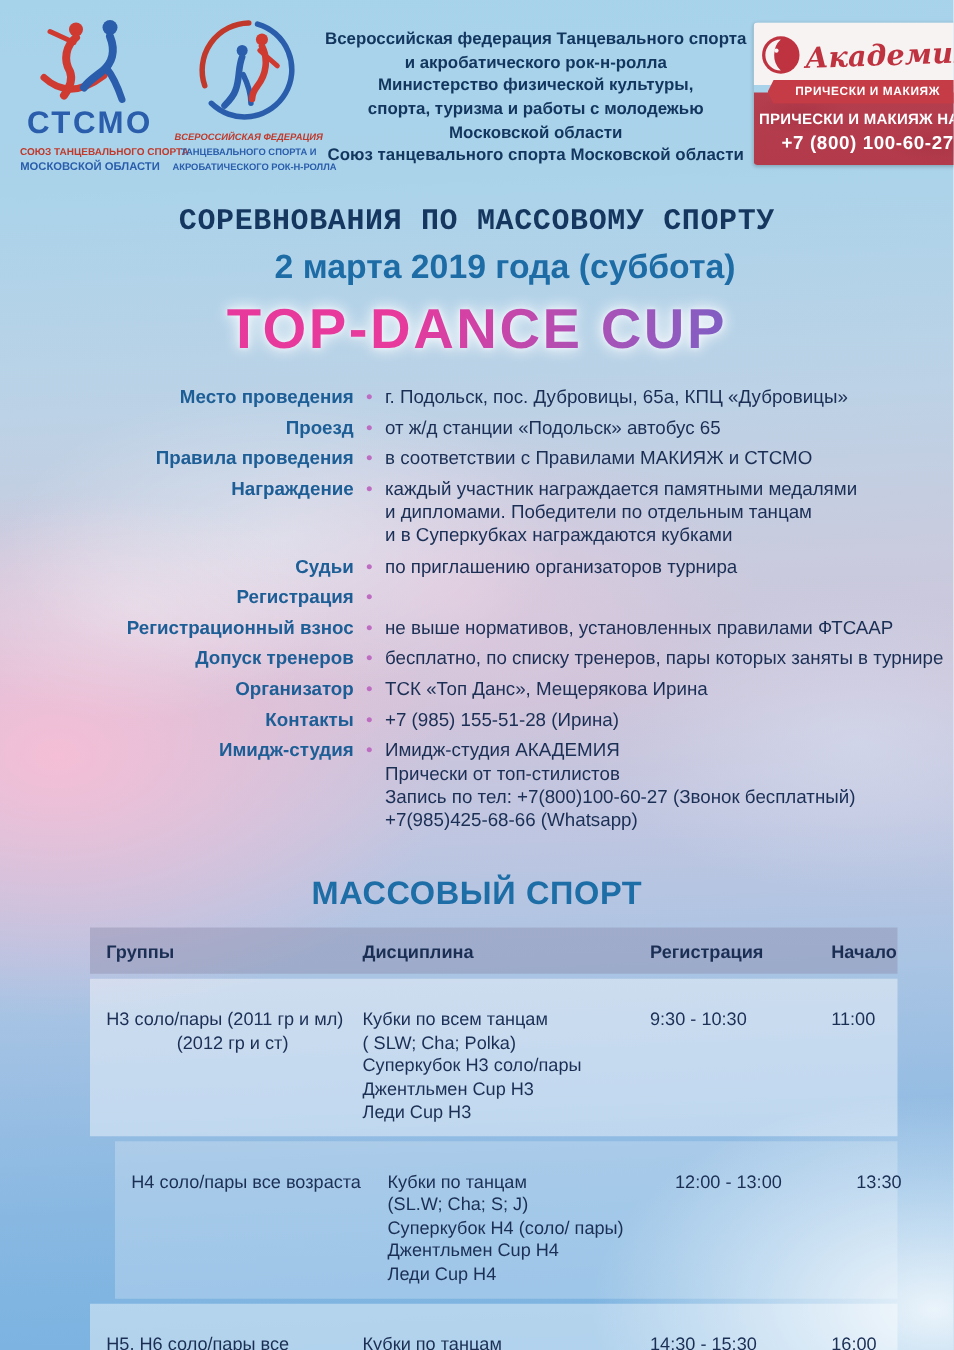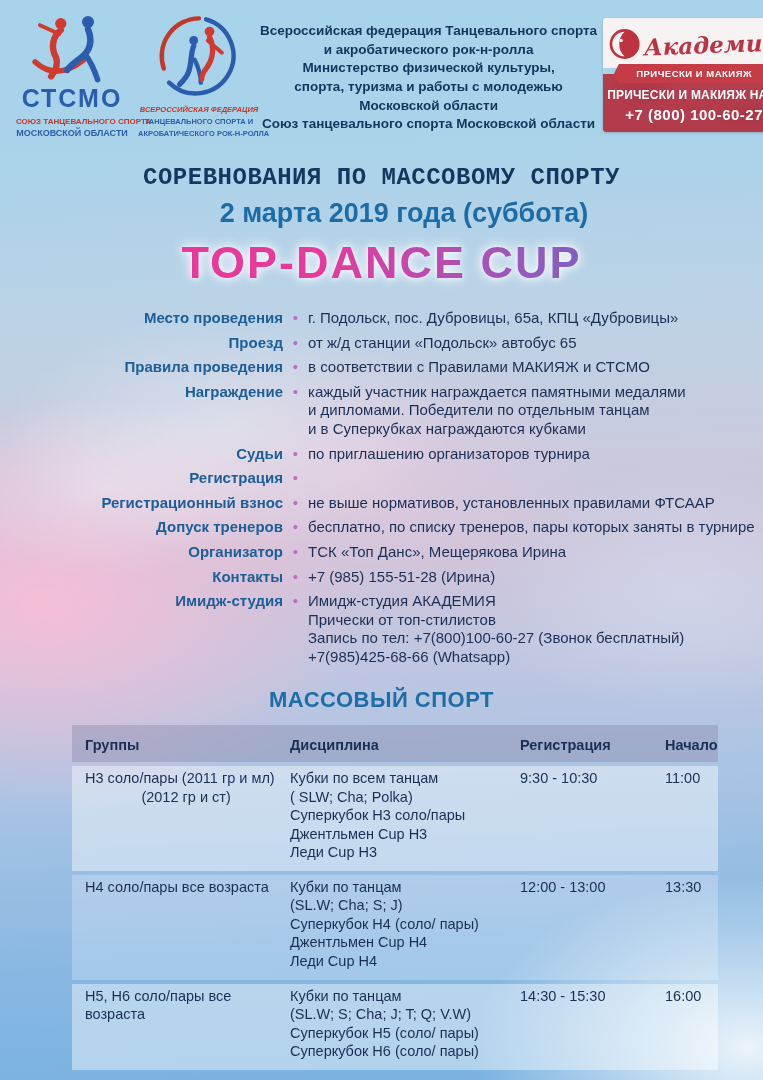--- a/index.html
+++ b/index.html
@@ -50,26 +50,26 @@
     -webkit-background-clip:text;background-clip:text;color:transparent;
     filter:drop-shadow(0 0 6px rgba(255,255,255,0.85)) drop-shadow(0 0 2px rgba(255,255,255,0.7));
   }
   
   .info-list{margin-top:20px;padding-left:46px;}
   .info-row{display:grid;grid-template-columns:237px 25px 460px;margin-bottom:6px;}
   .info-label{text-align:right;font-weight:bold;color:#1d5e96;font-size:15px;line-height:1.24;}
   .info-bullet{text-align:center;color:#bd6cc2;font-size:15px;line-height:1.24;}
   .info-value{color:#1b2f55;font-size:15px;line-height:1.24;white-space:pre-line;}
   
-  .section-title{margin-top:20px;text-align:center;font-size:22px;font-weight:bold;color:#1d6da6;letter-spacing:0.5px;}
+  .section-title{margin-top:32px;text-align:center;font-size:26px;font-weight:bold;color:#1d6da6;letter-spacing:0.5px;}
   .table{margin:12px 45px 0 72px;width:646px;font-size:14.5px;}
-  .trow{display:grid;grid-template-columns:205px 230px 145px auto;padding:3px 0 9px 13px;background:rgba(255,255,255,0.42);margin-bottom:4px;line-height:1.28;}
+  .trow{display:grid;grid-template-columns:205px 230px 145px auto;padding:24px 0 9px 13px;background:rgba(255,255,255,0.42);margin-bottom:4px;line-height:1.28;}
   .trow.thead{background:rgba(143,142,172,0.45);font-weight:bold;padding:11px 0 8px 13px;}
   .trow .cell{white-space:pre-line;padding-right:8px;color:#1b2f55;}
-  .trow.alt{background:rgba(255,255,255,0.24);}
+  .trow.alt{background:rgba(255,255,255,0.24);margin-left:20px;}
   svg{display:block;margin:0 auto;}
 </style>
 </head>
 <body>
 
 <div class="page">
 
   <div class="header">
 
     <div class="logo-stsmo">

